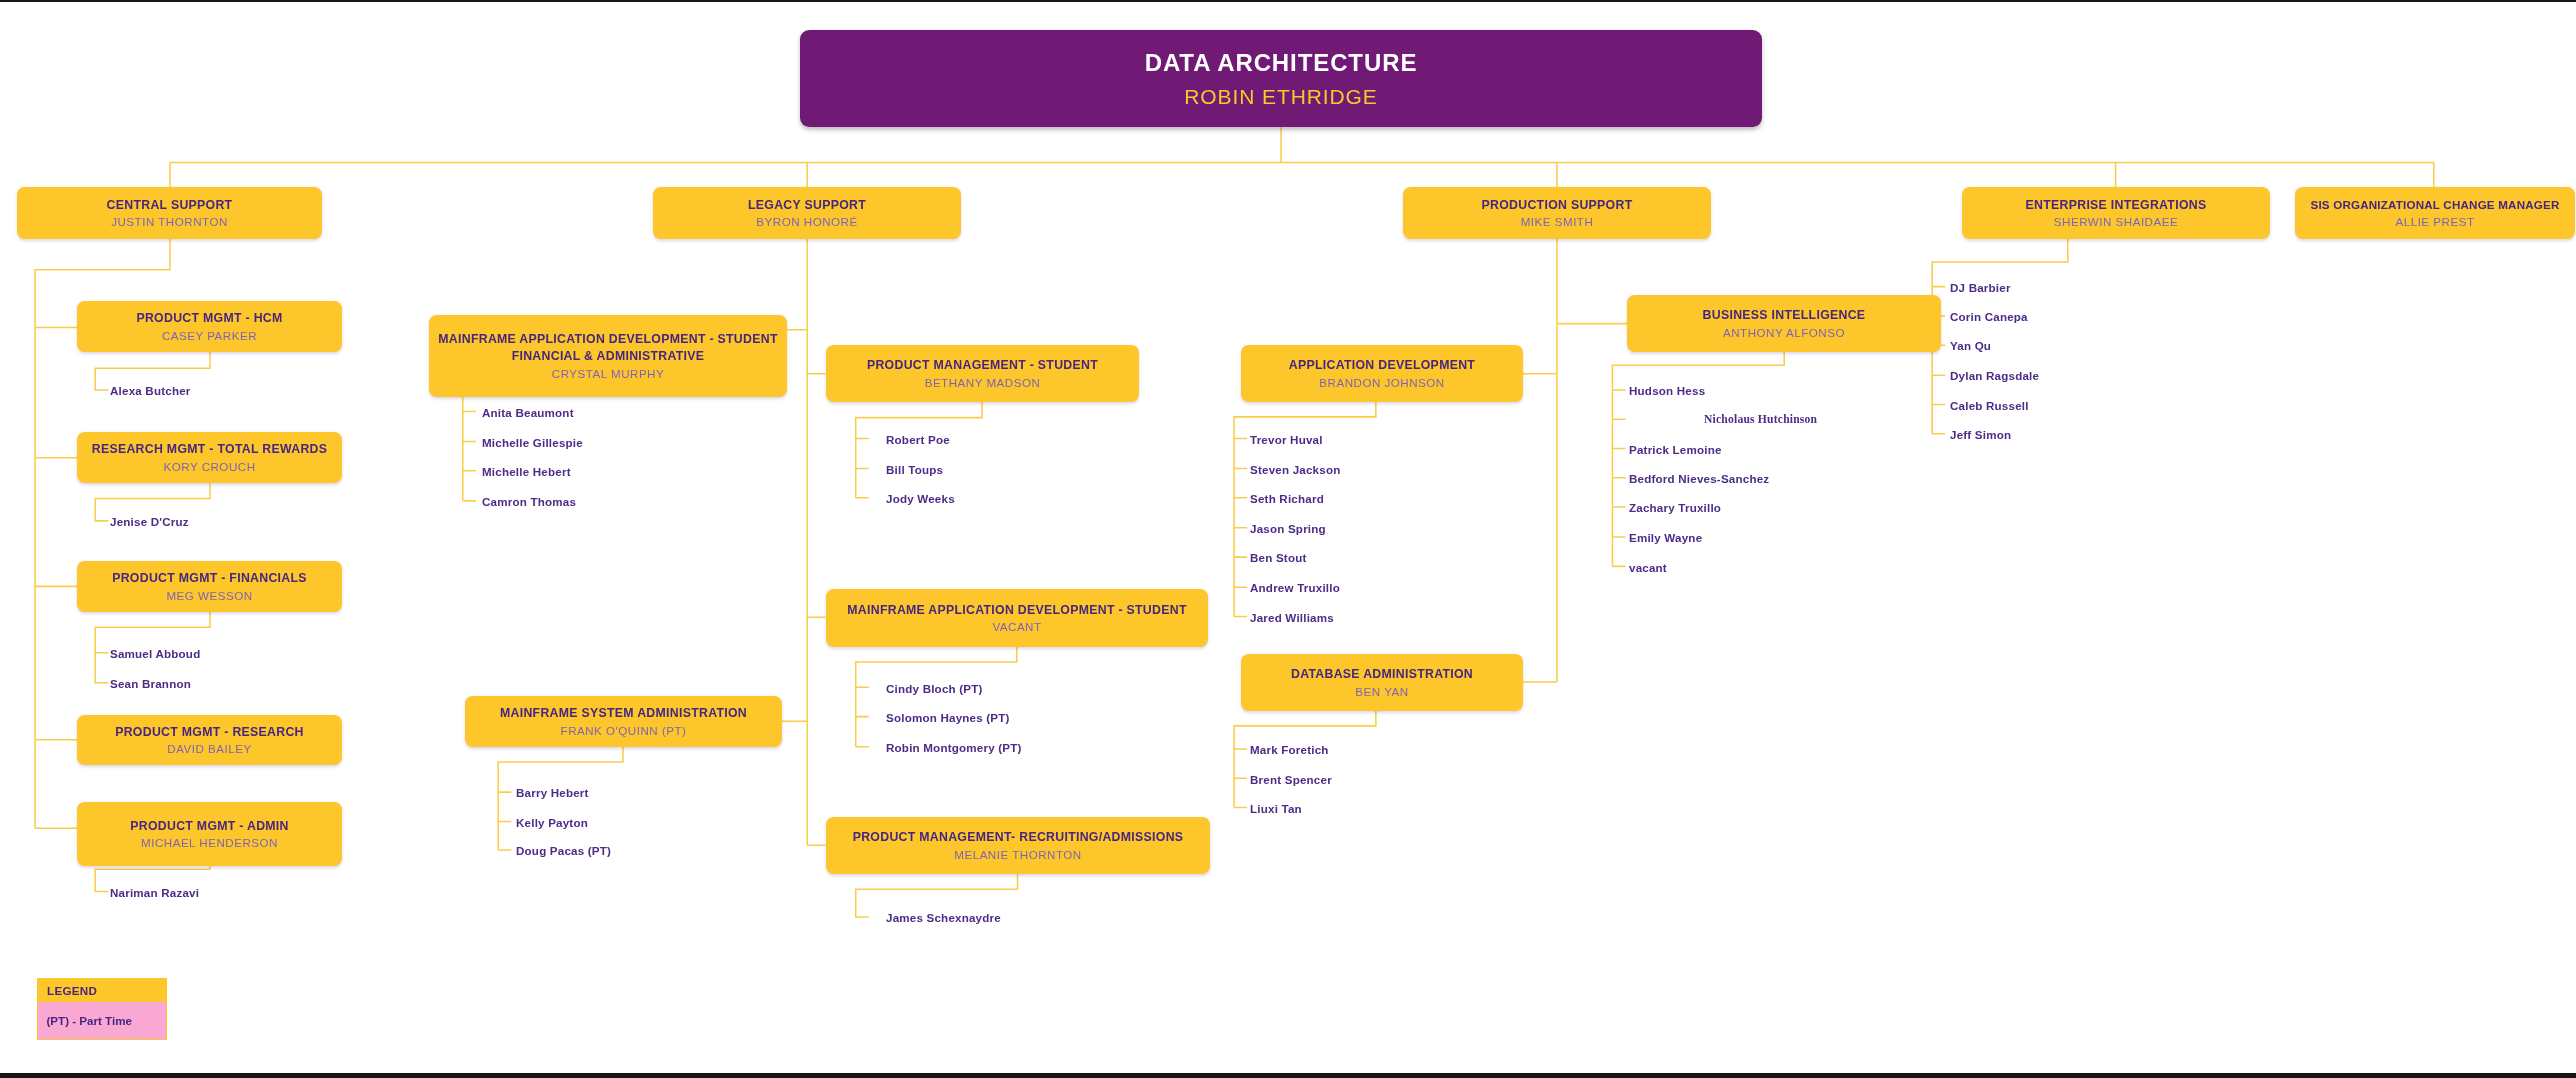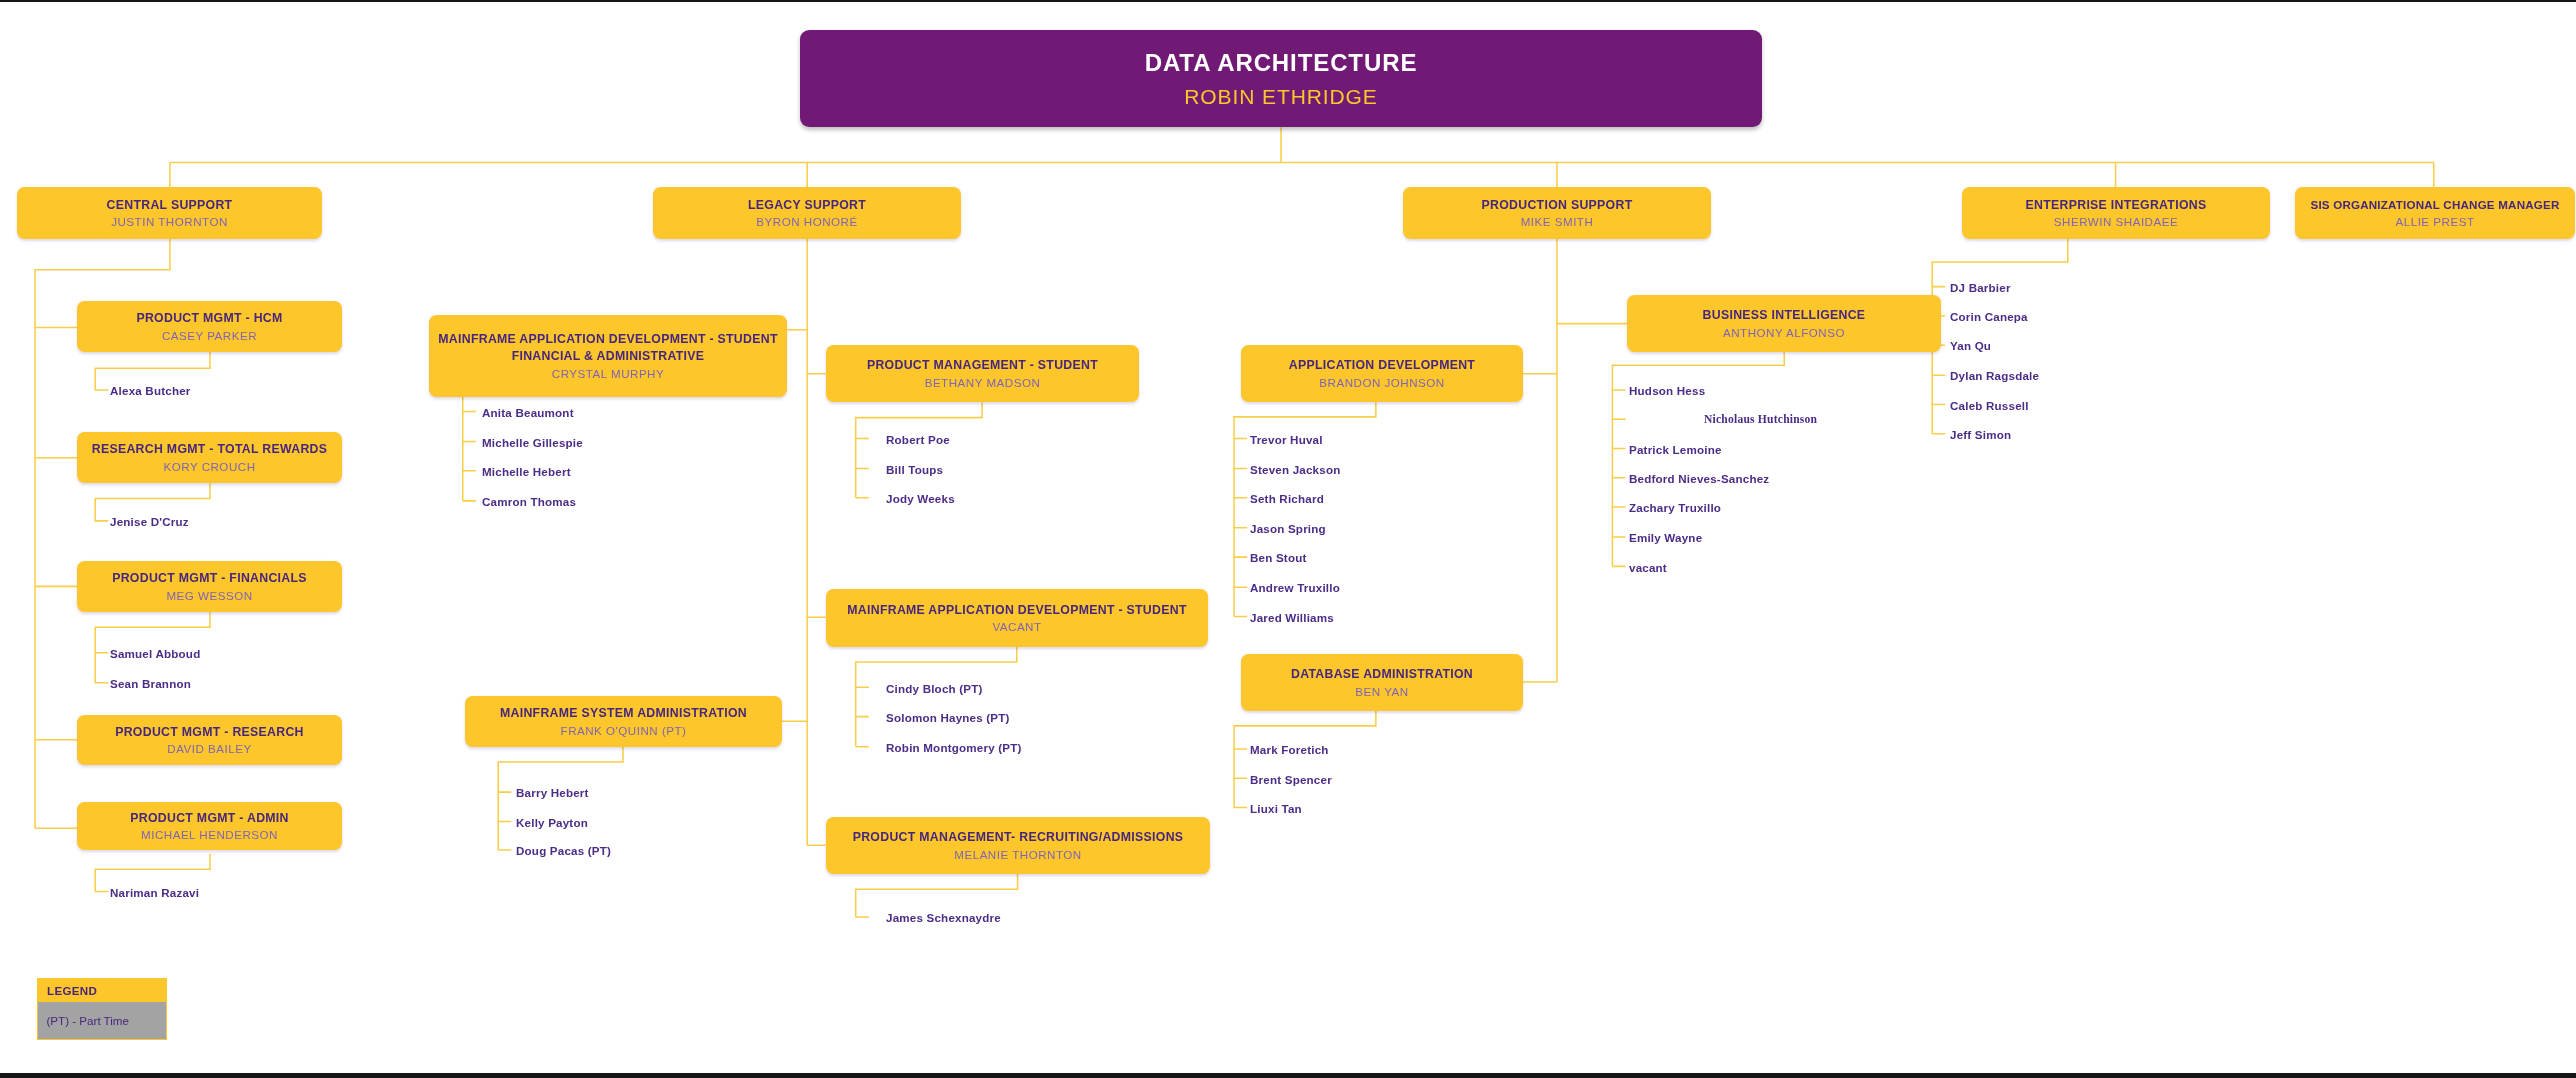--- a/index.html
+++ b/index.html
@@ -26,23 +26,23 @@
   .staff{
     position:absolute;color:#4B2C87;font-size:11.6px;font-weight:bold;
     white-space:nowrap;transform:translateY(-50%);letter-spacing:0.2px;
   }
   .legend{position:absolute;left:37px;top:978px;width:130px;}
   .legend .lg-head{
     background:#FDC62B;height:24px;display:flex;align-items:center;
     padding-left:10px;font-weight:bold;color:#46267E;font-size:11.6px;letter-spacing:0.3px;
   }
   .legend .lg-body{
-    background:#a3a3a3;border:1.5px solid #FDC62B;border-top:none;height:37px;
+    background:#f9a8d4;border:1.5px solid #FDC62B;border-top:none;height:37px;
     display:flex;align-items:center;padding-left:8.5px;
-    font-weight:normal;color:#46267E;font-size:11.6px;
+    font-weight:bold;color:#46267E;font-size:11.6px;
   }
 </style>
 </head>
 <body>
 
 <div class="edge-top"></div>
 <div class="edge-bottom"></div>
 
 <svg class="wires" width="2576" height="1078" viewBox="0 0 3342 1399">
   <g stroke="#F8CE49" stroke-width="2" fill="none">
@@ -106,21 +106,21 @@
   <div class="n">KORY CROUCH</div>
 </div>
 <div class="box" style="left:77px;top:561px;width:265px;height:51px;">
   <div class="t">PRODUCT MGMT - FINANCIALS</div>
   <div class="n">MEG WESSON</div>
 </div>
 <div class="box" style="left:77px;top:715px;width:265px;height:50px;">
   <div class="t">PRODUCT MGMT - RESEARCH</div>
   <div class="n">DAVID BAILEY</div>
 </div>
-<div class="box" style="left:77px;top:802px;width:265px;height:48px;">
+<div class="box" style="left:77px;top:802px;width:265px;height:64px;">
   <div class="t">PRODUCT MGMT - ADMIN</div>
   <div class="n">MICHAEL HENDERSON</div>
 </div>
 
 <div class="box" style="left:429px;top:289px;width:358px;height:82px;margin-top:26px;">
   <div class="t">MAINFRAME APPLICATION DEVELOPMENT - STUDENT FINANCIAL &amp; ADMINISTRATIVE</div>
   <div class="n">CRYSTAL MURPHY</div>
 </div>
 <div class="box" style="left:465px;top:696px;width:317px;height:51px;">
   <div class="t">MAINFRAME SYSTEM ADMINISTRATION</div>

